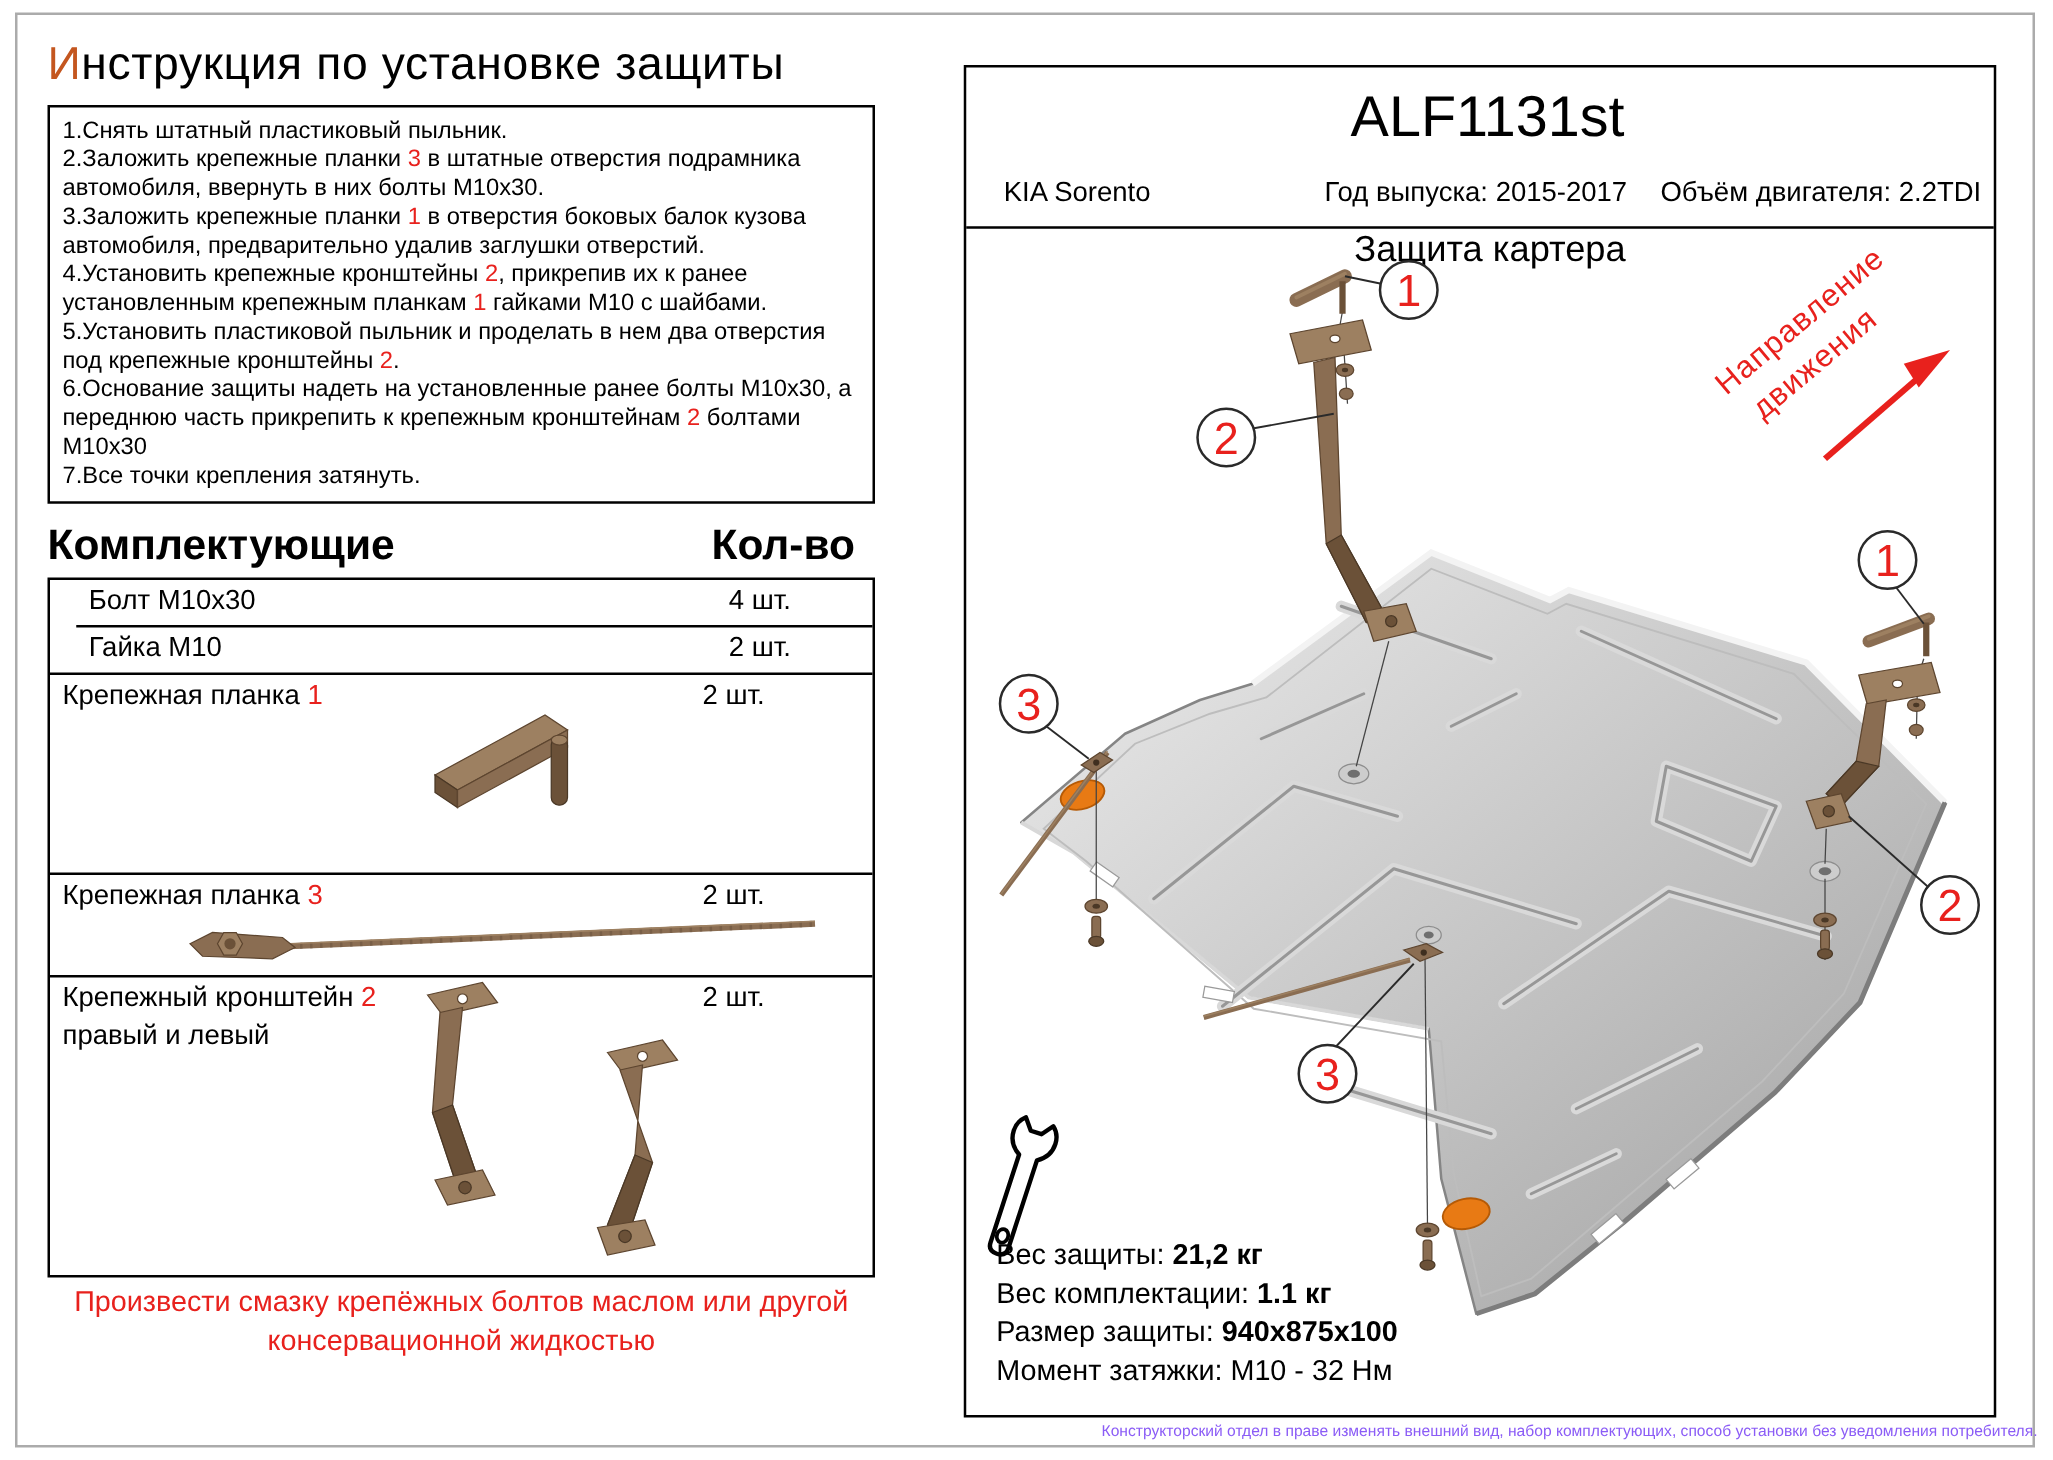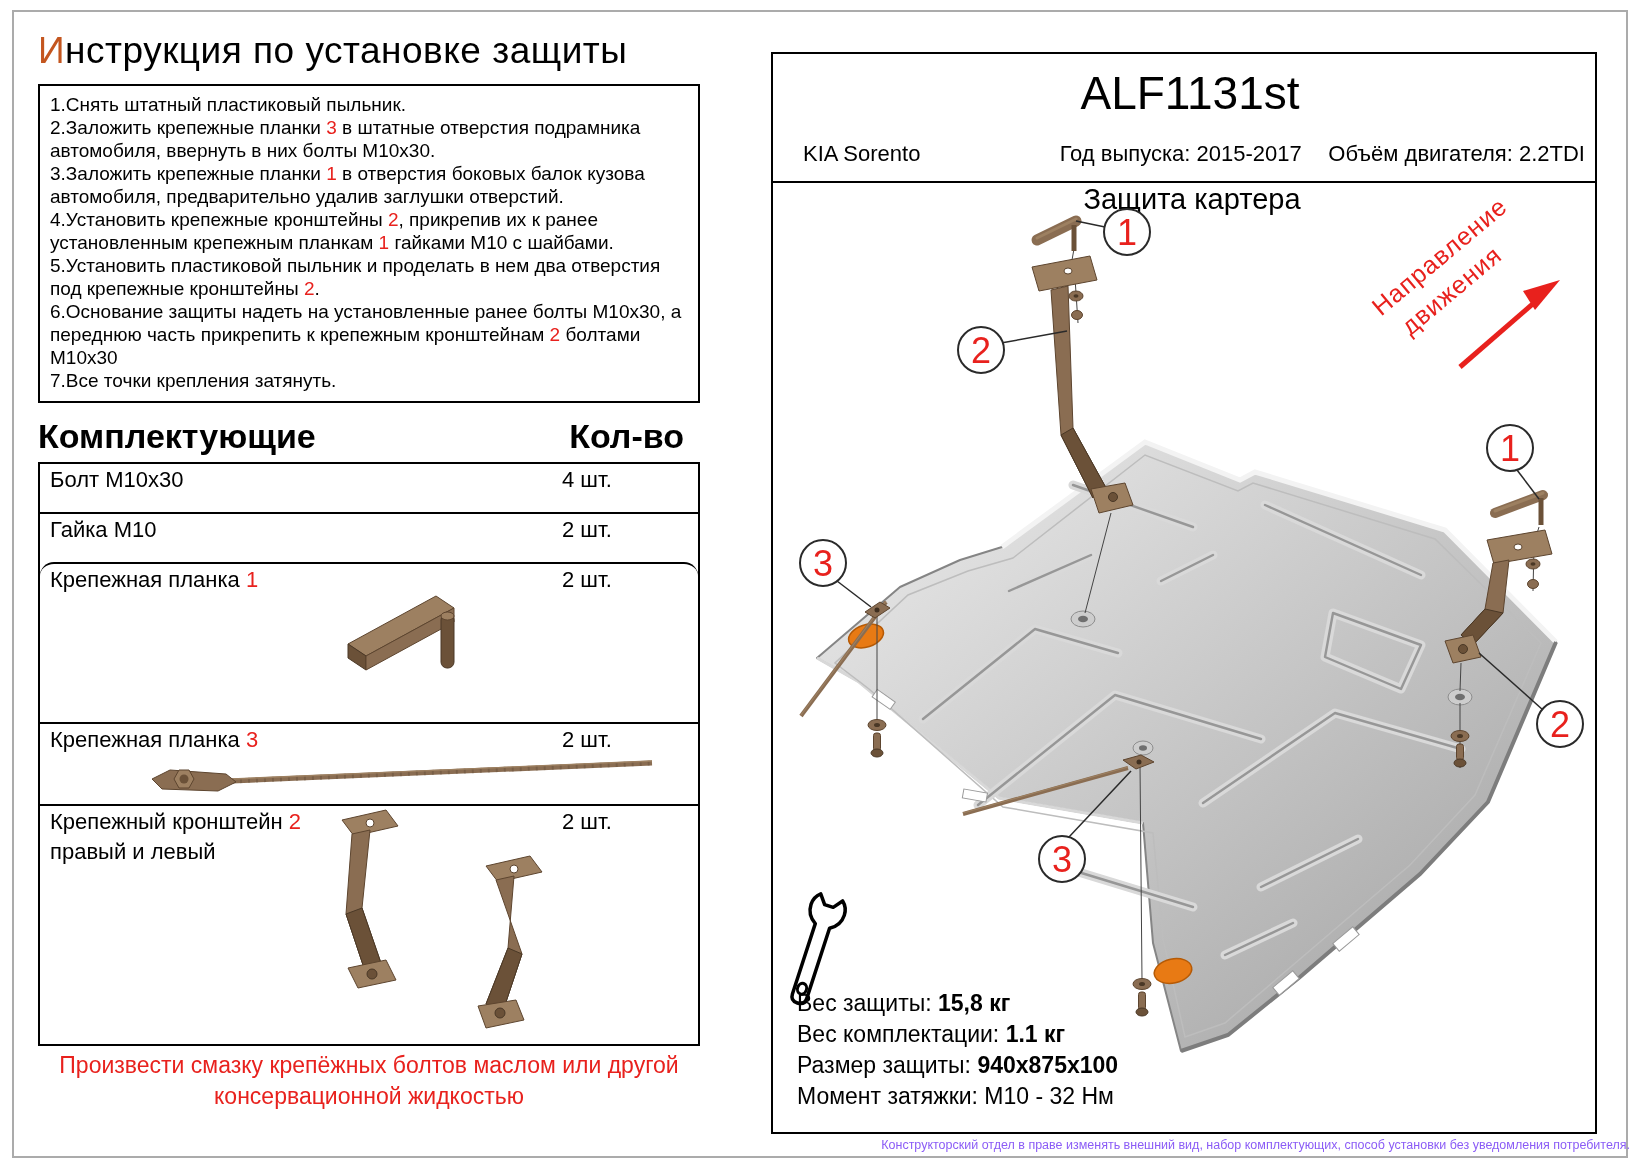--- a/index.html
+++ b/index.html
@@ -16,21 +16,21 @@
                     font-size:19px;line-height:23px;min-height:284px;}
   .instr-line{margin:0;}
   .red{color:var(--accent-red);}
   #parts-header{display:flex;justify-content:space-between;align-items:baseline;
                 margin-top:14px;padding-right:16px;font-size:34px;font-weight:700;}
   #parts-table{border:2px solid #000;margin-top:6px;}
   .prow{position:relative;border-top:2px solid #000;font-size:22px;line-height:29px;}
   .prow:first-child{border-top:none;}
   .prow .pname{padding:1px 0 0 10px;}
   .prow .pqty{position:absolute;left:522px;top:1px;}
-  .h30{height:48px;} .h158{height:158px;border-radius:14px;} .h80{height:80px;} .h238{height:238px;}
+  .h30{height:36px;margin-left:21px;} .h158{height:158px;} .h80{height:80px;} .h238{height:238px;}
   .part-img{position:absolute;}
   
   #warning{margin-top:4px;text-align:center;font-size:23px;line-height:31px;
            color:var(--accent-red);}
   
   #panel{position:absolute;left:771px;top:52px;width:826px;height:1082px;
          border:2px solid #000;box-sizing:border-box;}
   #panel-header{height:127px;border-bottom:2px solid #000;position:relative;}
   #model-code{text-align:center;font-size:46px;font-weight:400;padding-top:12px;padding-left:12px;}
   #panel-meta{position:absolute;left:0;right:0;bottom:14px;font-size:22px;
@@ -323,20 +323,20 @@
     <text class="dir-text" transform="rotate(-40 672 80)" x="672" y="80">Направление</text>
     <text class="dir-text" transform="rotate(-40 684 114)" x="684" y="114">движения</text>
 
     <g transform="translate(44,758) rotate(18)">
       <path d="M -7,58 L -7,-16 Q -17,-22 -17,-33 Q -17,-41 -11,-46 L -4,-37 L 5,-37 L 12,-46 Q 18,-41 18,-33 Q 18,-22 8,-16 L 8,58 Q 8,65 0.5,65 Q -7,65 -7,58 Z" fill="#fff" stroke="#000" stroke-width="3.5" stroke-linejoin="round"></path>
       <ellipse cx="0.5" cy="50" rx="4.5" ry="5.5" fill="none" stroke="#000" stroke-width="3"></ellipse>
     </g>
   </svg>
 
   <div id="specs">
-    <div><span>Вес защиты: </span><b>15,8 кг</b></div>
+    <div><span>Вес защиты: </span><b>21,2 кг</b></div>
     <div><span>Вес комплектации: </span><b>1.1 кг</b></div>
     <div><span>Размер защиты: </span><b>940x875x100</b></div>
     <div><span>Момент затяжки:  </span><span>М10 - 32 Нм</span></div>
   </div>
 </div>
 
 <div id="disclaimer">Конструкторский отдел в праве изменять внешний вид, набор комплектующих, способ установки без уведомления потребителя.</div>
 
 </body></html>

